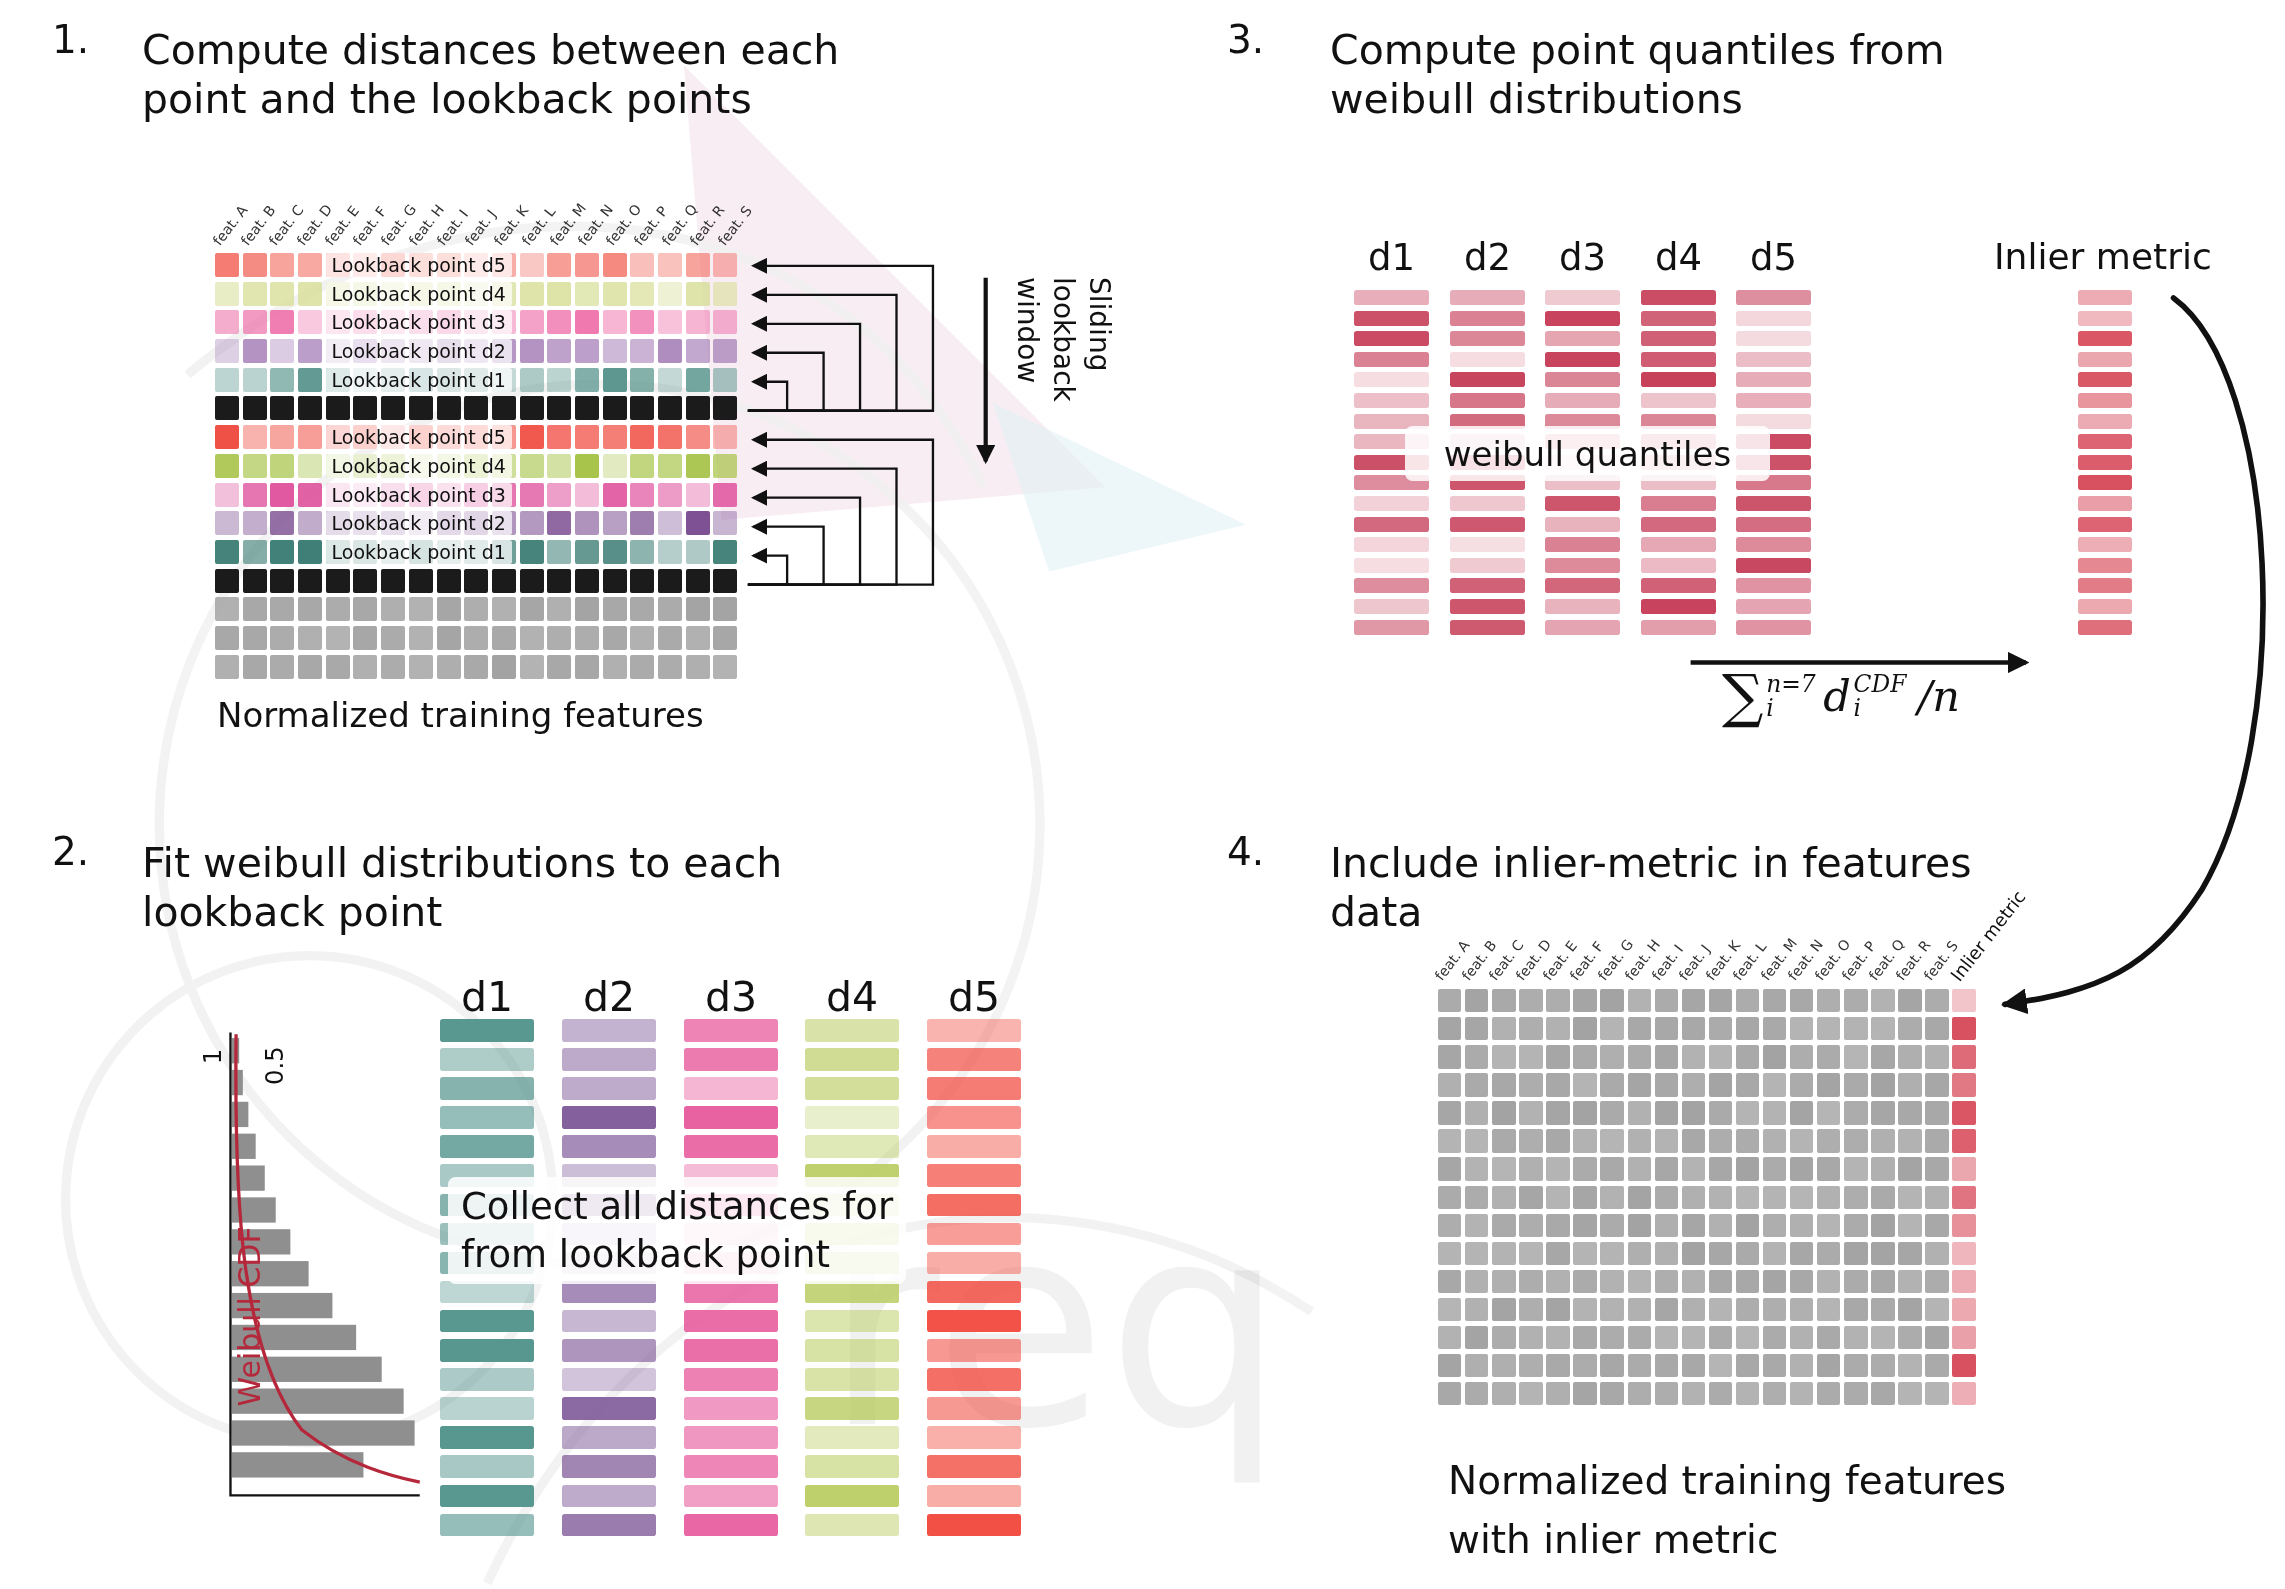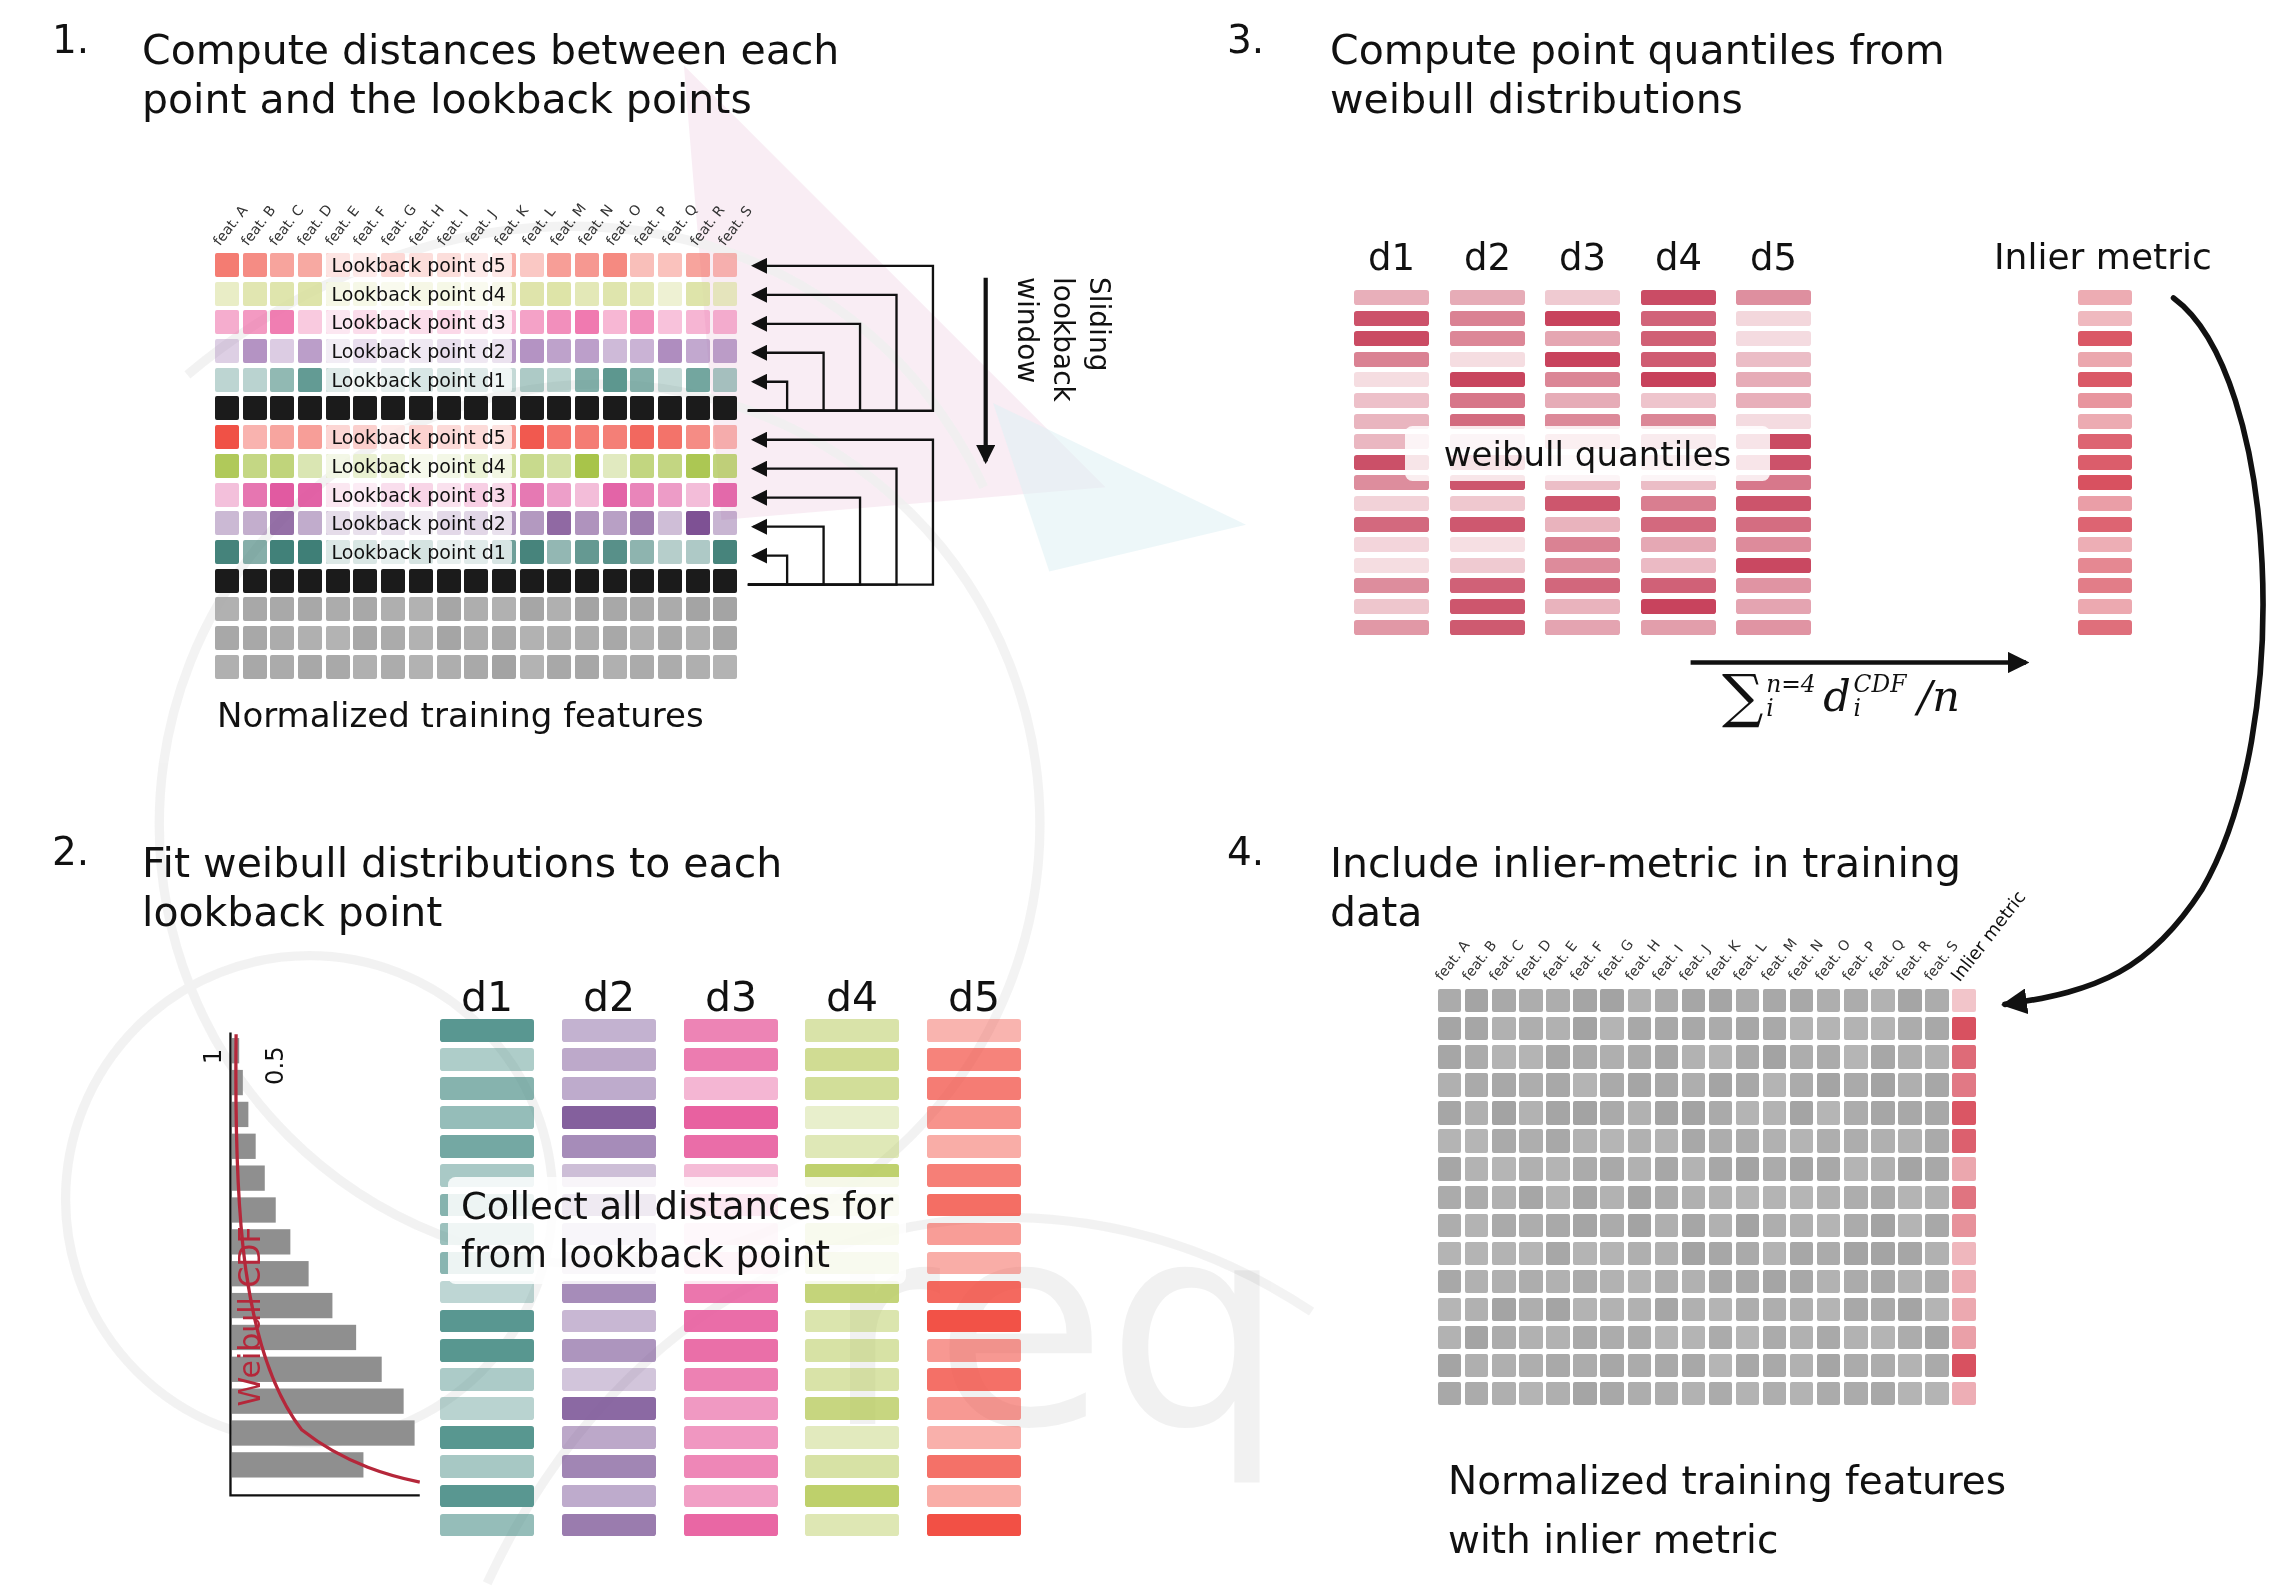--- a/index.html
+++ b/index.html
@@ -572,21 +572,21 @@
           <div class="bar" style="background: rgb(216, 79, 94); opacity: 0.49;"></div>
           <div class="bar" style="background: rgb(216, 79, 94); opacity: 0.82;"></div>
         </div>
       </div>
     <svg class="abs" style="left:1682px;top:642px" width="375" height="41" viewBox="0 0 400 44">
       <line x1="8" y1="22" x2="368" y2="22" stroke="#111" stroke-width="5" marker-end="url(#ah4)"></line>
     </svg>
     <div class="abs formula" style="left:1722px;top:670px">
       <span class="bigop">∑</span>
       <span class="stack">
-        <span>n=4</span>
+        <span>n=7</span>
         <span>i</span>
       </span>
       <span class="fvar">d</span>
       <span class="stack">
         <span>CDF</span>
         <span>i</span>
       </span>
       <span class="ftail">/n</span>
     </div>
   </section>
@@ -726,21 +726,21 @@
           <div class="bar" style="background: rgb(242, 80, 69); opacity: 0.47;"></div>
           <div class="bar" style="background: rgb(242, 80, 69); opacity: 1;"></div>
         </div>
       </div>
     <div class="abs note" id="p2-note" style="left:448px;top:1177px">Collect all distances for
 from lookback point</div>
   </section>
 
   <section>
     <div class="abs pnum" style="left:1227px;top:829px">4.</div>
-    <div class="abs ptitle" style="left:1330px;top:839px">Include inlier-metric in training
+    <div class="abs ptitle" style="left:1330px;top:839px">Include inlier-metric in features
 data</div>
     <div class="abs" id="p4-feats" style="left:1438px;top:967px">
         <span class="feat-label" style="left: 6.6px;">feat. A</span>
         <span class="feat-label" style="left: 34px;">feat. B</span>
         <span class="feat-label" style="left: 61px;">feat. C</span>
         <span class="feat-label" style="left: 88px;">feat. D</span>
         <span class="feat-label" style="left: 115px;">feat. E</span>
         <span class="feat-label" style="left: 142px;">feat. F</span>
         <span class="feat-label" style="left: 170px;">feat. G</span>
         <span class="feat-label" style="left: 197px;">feat. H</span>

